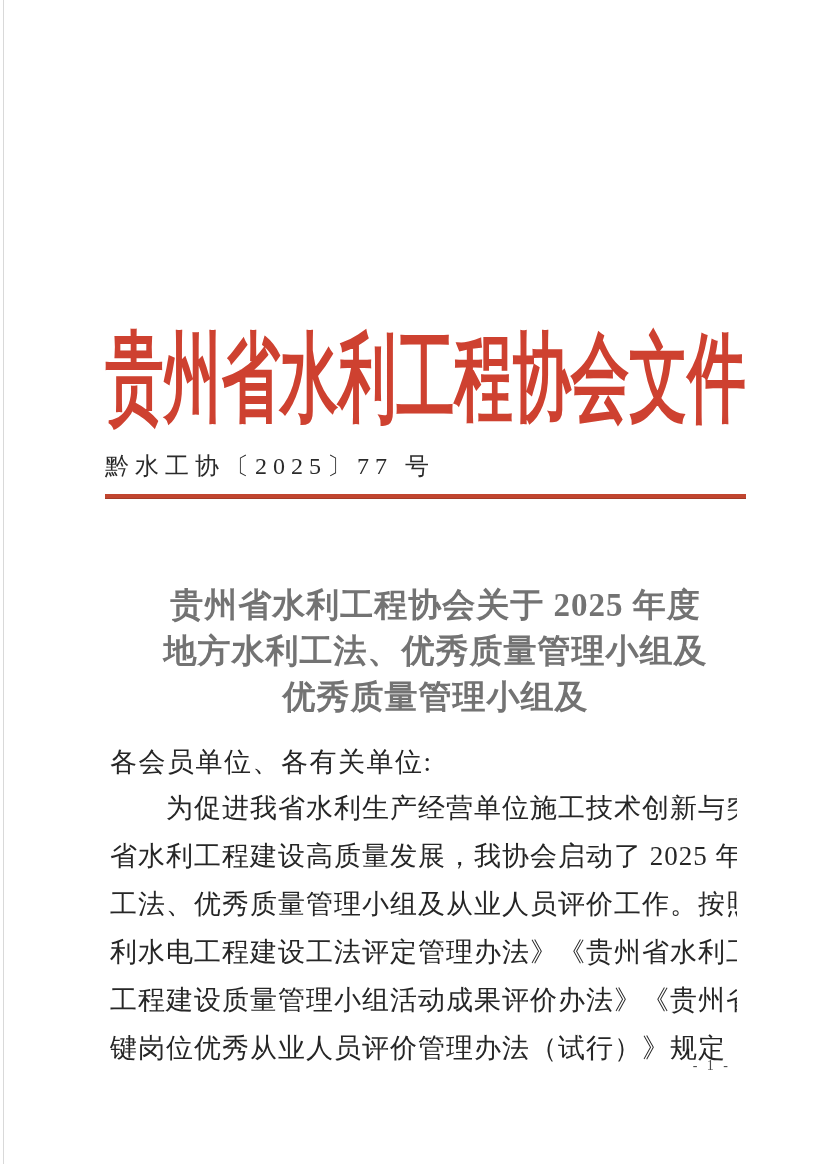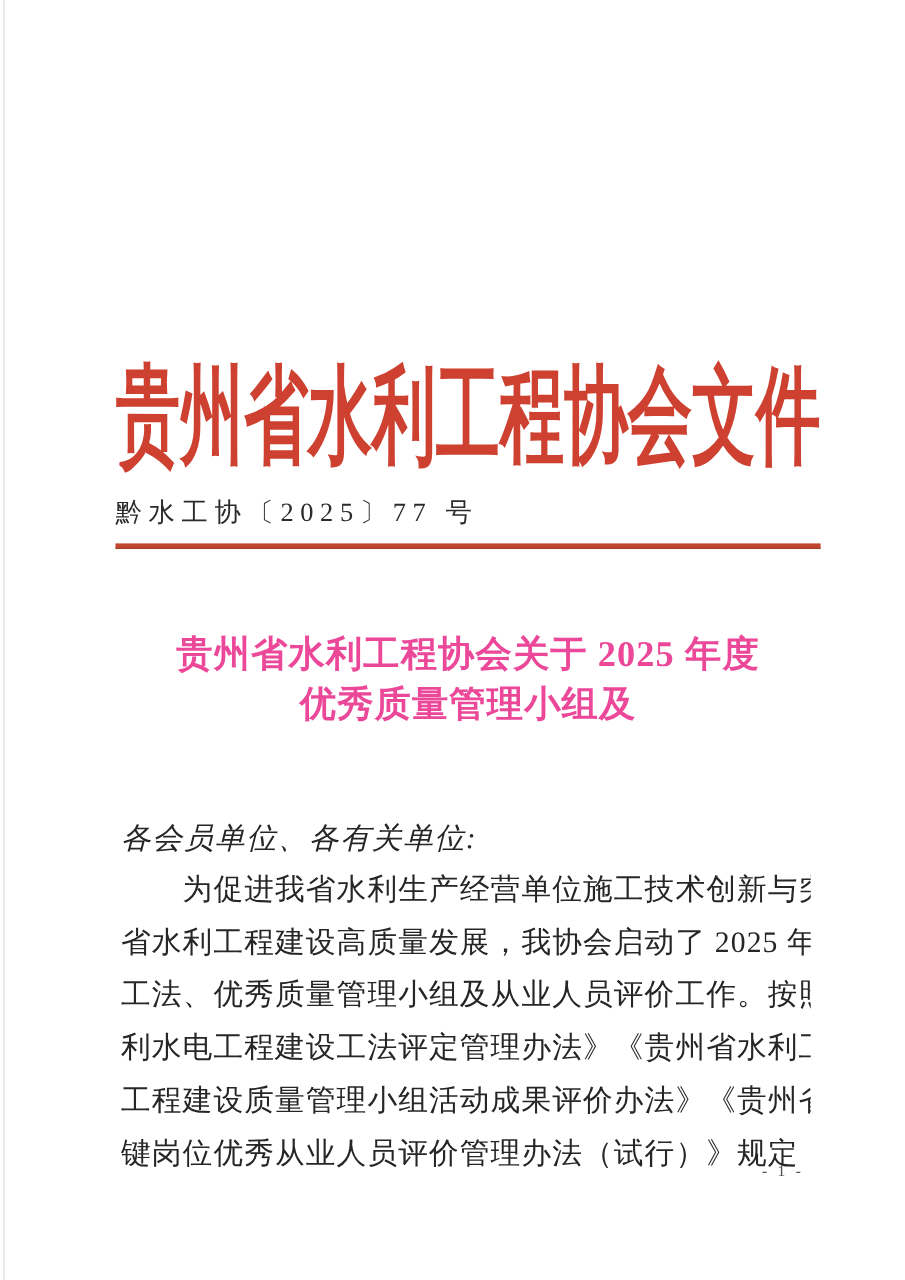--- a/index.html
+++ b/index.html
@@ -69,43 +69,42 @@
     height: 4px;
     background: #c1452f;
     border-bottom: 1px solid #a33c28;
   }
   
   .doc-title {
     position: absolute;
     top: 572px;
     left: 105px;
     width: 641px;
-    margin: 0;
+    margin: 10px;
     text-align: center;
     font-size: 33px;
     font-weight: bold;
-    color: #ec4899;
+    color: #737373;
     line-height: 46px;
     letter-spacing: 1px;
   }
   .doc-title .title-line {
     display: block;
     white-space: nowrap;
   }
   
   .salutation {
     position: absolute;
     top: 744px;
     left: 110px;
     width: 627px;
     font-size: 27px;
     color: #262626;
     letter-spacing: 1.5px;
     white-space: nowrap;
-    font-style: italic;
   }
   .paragraph {
     position: absolute;
     top: 784px;
     left: 110px;
     width: 627px;
     font-size: 27px;
     color: #262626;
   }
   .body-line {
@@ -142,20 +141,21 @@
   <div class="letterhead">
     <span class="letterhead-text">贵州省水利工程协会文件</span>
   </div>
 
   <div class="doc-number">黔水工协〔2025〕77 号</div>
 
   <div class="red-rule"></div>
 
   <h1 class="doc-title">
     <span class="title-line">贵州省水利工程协会关于 2025 年度</span>
+    <span class="title-line">地方水利工法、优秀质量管理小组及</span>
     <span class="title-line">优秀质量管理小组及</span>
   </h1>
 
   <div class="salutation">各会员单位、各有关单位:</div>
 
   <div class="paragraph">
     <span class="body-line indent">为促进我省水利生产经营单位施工技术创新与突破，助推我</span>
     <span class="body-line">省水利工程建设高质量发展，我协会启动了 2025 年度地方水利</span>
     <span class="body-line">工法、优秀质量管理小组及从业人员评价工作。按照《贵州省水</span>
     <span class="body-line">利水电工程建设工法评定管理办法》《贵州省水利工程协会水利</span>

